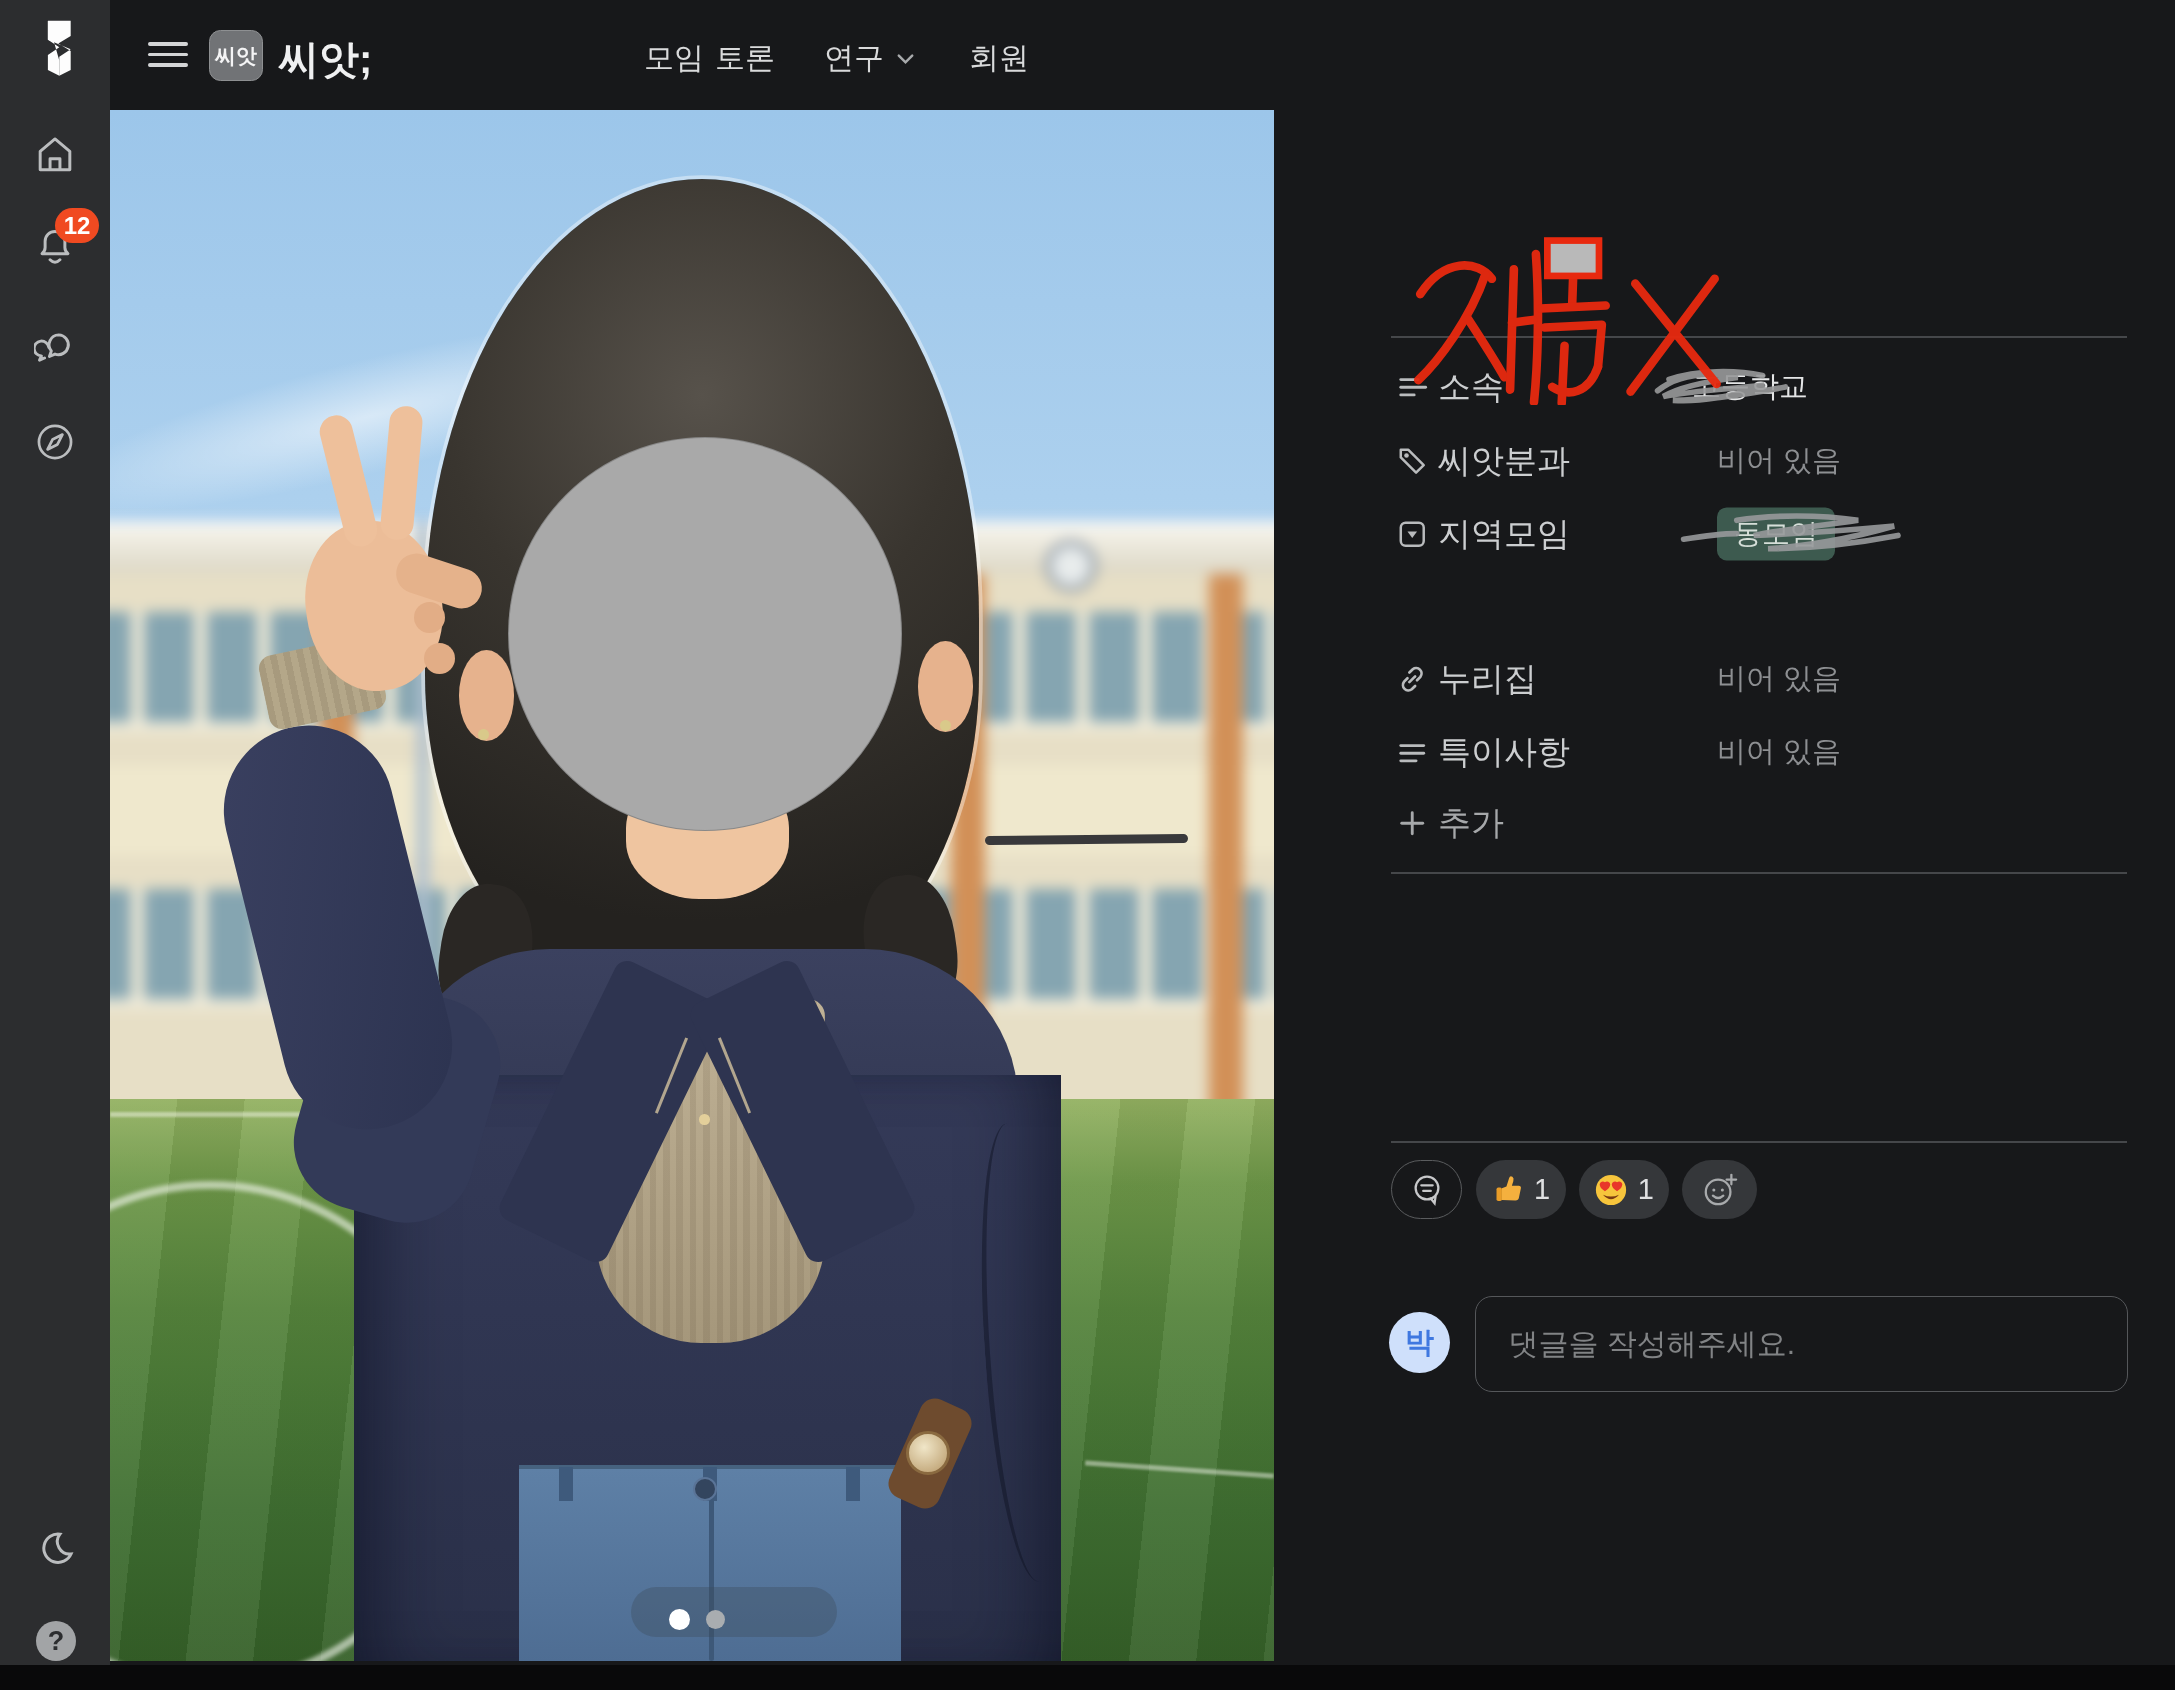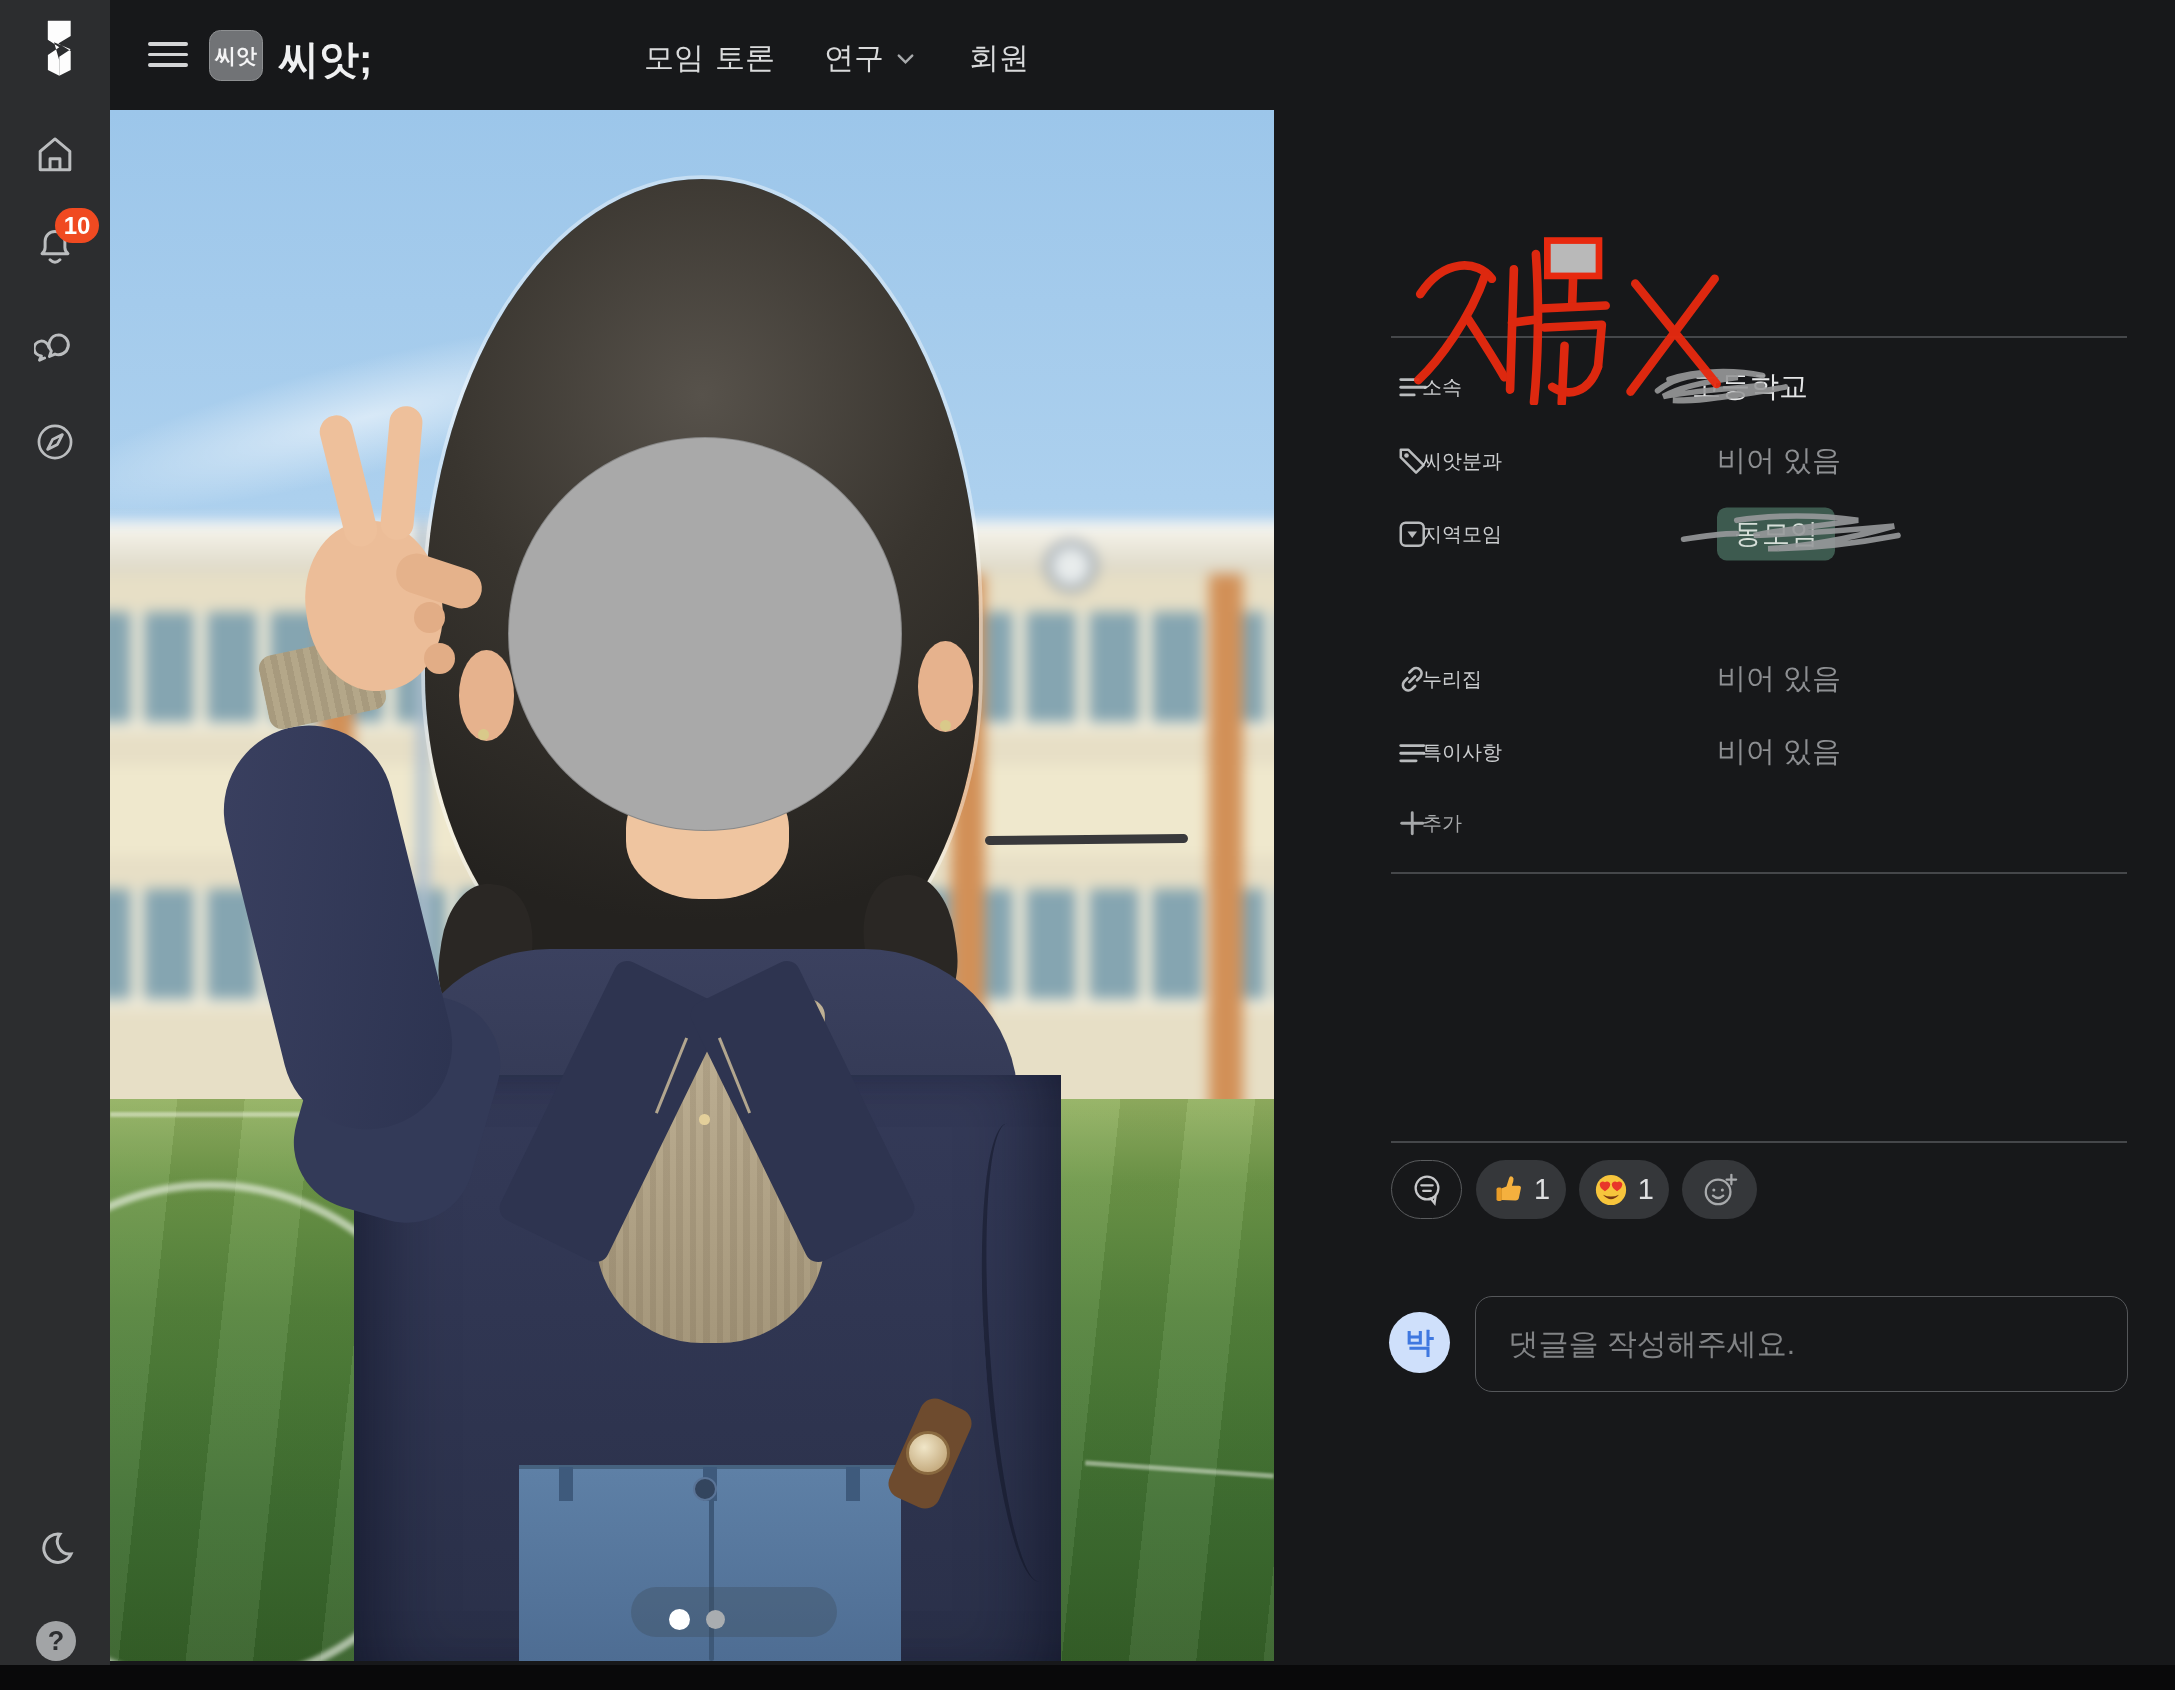--- a/index.html
+++ b/index.html
@@ -96,21 +96,21 @@
   .dotpill{left:521px;top:1477px;width:206px;height:50px;border-radius:27px;background:rgba(60,75,88,.35);z-index:19;}
   .pdot{border-radius:50%;z-index:20;}
 
   
   .panel-head{left:1391px;top:196px;font-size:32.5px;font-weight:bold;color:#eceded;display:flex;align-items:center;gap:23px;cursor:pointer;}
   .divider{left:1391px;width:736px;height:1.9px;background:#45474a;}
   .scribble-svg{left:1401px;top:231px;z-index:5;}
   .row{left:1394px;width:734px;height:54px;position:absolute;}
   .ric{position:absolute;left:1.9px;top:10.5px;width:32.5px;height:32.5px;color:#b9bbbd;}
   .ric svg{width:32.5px;height:32.5px;display:block;}
-  .rlabel{position:absolute;left:28px;top:50%;transform:translateY(-50%);font-size:20px;color:#ccced0;white-space:nowrap;text-align:right;}
+  .rlabel{position:absolute;left:44px;top:50%;transform:translateY(-50%);font-size:33px;color:#ccced0;white-space:nowrap;text-align:right;}
   .rvalue{position:absolute;left:323px;top:50%;transform:translateY(-50%);font-size:29px;color:#8d8f92;white-space:nowrap;}
   .rvalue.filled{left:298px;color:#e4e5e6;}
   .stars{position:absolute;left:323px;top:50%;transform:translateY(-50%);font-size:44px;letter-spacing:3.8px;color:#2e7cf6;
      font-family:"DejaVu Sans",sans-serif;}
   .pill{position:absolute;left:323px;top:50%;transform:translateY(-50%);background:#3d5a4f;color:#d5ded8;
      font-size:28px;padding:7.6px 17px;border-radius:9.6px;}
   .vscribble{position:absolute;pointer-events:none;}
   .addrow{color:#a6a8aa;}
   .react-btn{top:1160px;height:59px;border-radius:30px;background:#35373a;display:flex;align-items:center;justify-content:center;
      gap:9.6px;font-size:29px;color:#dfe0e1;cursor:pointer;}
@@ -139,21 +139,21 @@
         <path d="M5 14 L17 4 L29 14 V29 H5 Z"></path>
           <path d="M13 29 V20 H21 V29"></path>
       </svg>
     </div>
     <div class="abs side-ic" style="top:224px;">
       <svg viewBox="0 0 34 34" fill="none" stroke="currentColor" stroke-width="2.4" stroke-linecap="round" stroke-linejoin="round">
         <path d="M9 14 a8 8 0 0 1 16 0 v5 q0 3 2.5 5 H6.5 Q9 22 9 19 Z"></path>
           <path d="M13 29 q4 4 8 0"></path>
       </svg>
     </div>
-    <div class="abs badge-count">10</div>
+    <div class="abs badge-count">12</div>
     <div class="abs side-ic" style="top:325px;">
       <svg viewBox="0 0 34 34" fill="none" stroke="currentColor" stroke-width="2.4" stroke-linecap="round" stroke-linejoin="round">
         <path d="M20 8 a8 8 0 1 1 -3 15.5 l-4.5 2 1.5 -4.5 A8 8 0 0 1 20 8 Z"></path>
         <path d="M12 18 a6 6 0 1 0 -6 7 l-1.5 3.5 4 -1.8"></path>
       </svg>
     </div>
     <div class="abs side-ic" style="top:421px;">
       <svg viewBox="0 0 34 34" fill="none" stroke="currentColor" stroke-width="2.2" stroke-linejoin="round">
         <circle cx="17" cy="17" r="13"></circle>
           <path d="M11 23 L15 15 L23 11 L19 19 Z"></path>

